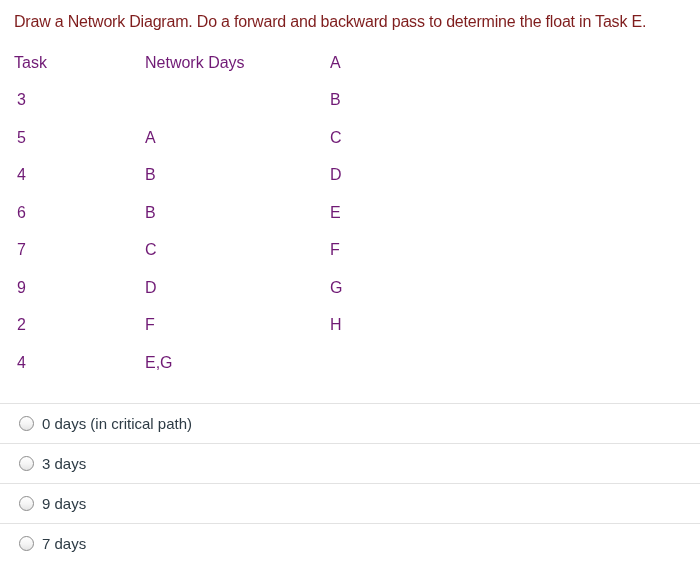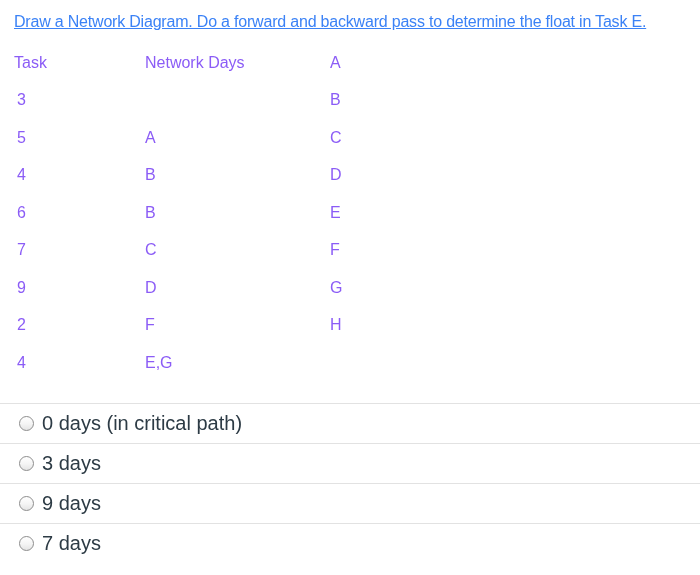--- a/index.html
+++ b/index.html
@@ -12,35 +12,34 @@
   }
   .page { width: 700px; height: 575px; }
 
   .question-title {
     margin: 12px 0 0 14px;
     font-size: 16px;
     font-weight: 400;
     letter-spacing: -0.2px;
     line-height: 20px;
     white-space: nowrap;
-    color: #3b82f6;
-    text-decoration: underline;
+    color: #7f1d1d;
   }
 
   .task-table {
     margin: 12px 0 0 14px;
     display: grid;
     grid-template-columns: 131px 185px auto;
   }
   .task-table .cell {
     height: 37.5px;
     display: flex;
     align-items: center;
     font-size: 16px;
-    color: #8b5cf6;
+    color: #701a75;
   }
   .task-table .cell.duration-val { padding-left: 3px; }
   .task-table .cell.dependency-hdr { padding-left: 8px; }
 
   .options {
     margin-top: 21px;
   }
   .option-row {
     height: 40px;
     border-top: 1px solid #e2e2e2;
@@ -51,21 +50,21 @@
   }
   .radio {
     width: 15px; height: 15px;
     border-radius: 50%;
     border: 1px solid #8d8d8d;
     background: linear-gradient(180deg, #ffffff 0%, #f4f4f4 55%, #e4e4e4 100%);
     flex: 0 0 auto;
   }
   .option-label {
     margin-left: 8px;
-    font-size: 20px;
+    font-size: 15px;
     color: #2d3b45;
   }
 </style>
 </head>
 <body>
 
 <div class="page">
 
   <div class="question-title">Draw a Network Diagram. Do a forward and backward pass to determine the float in Task E.</div>
 

